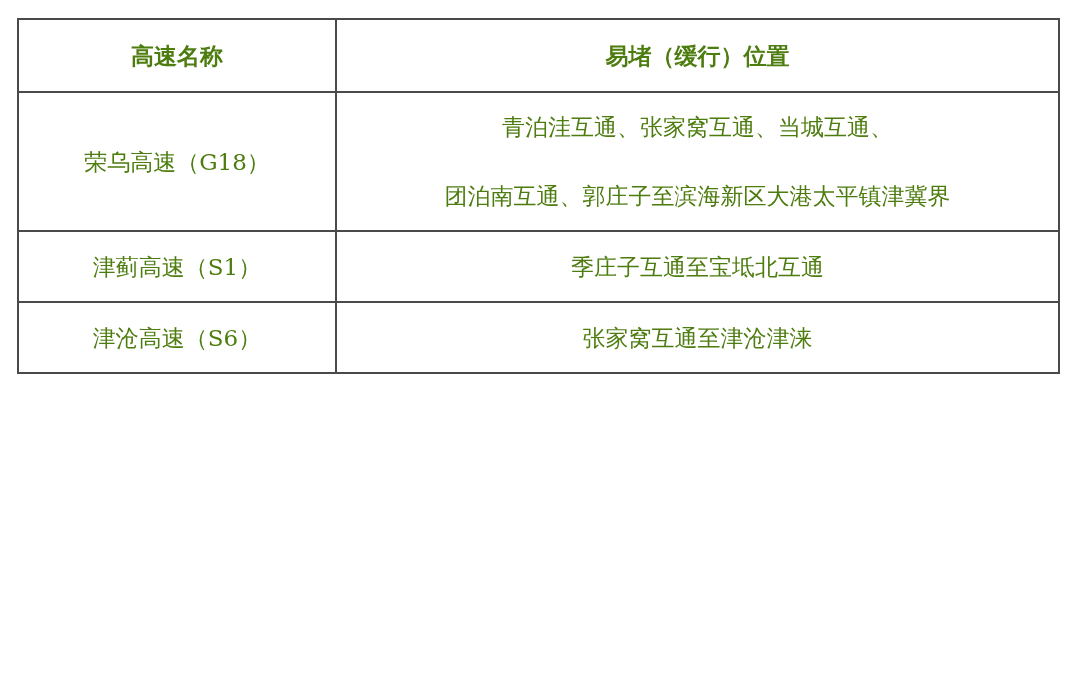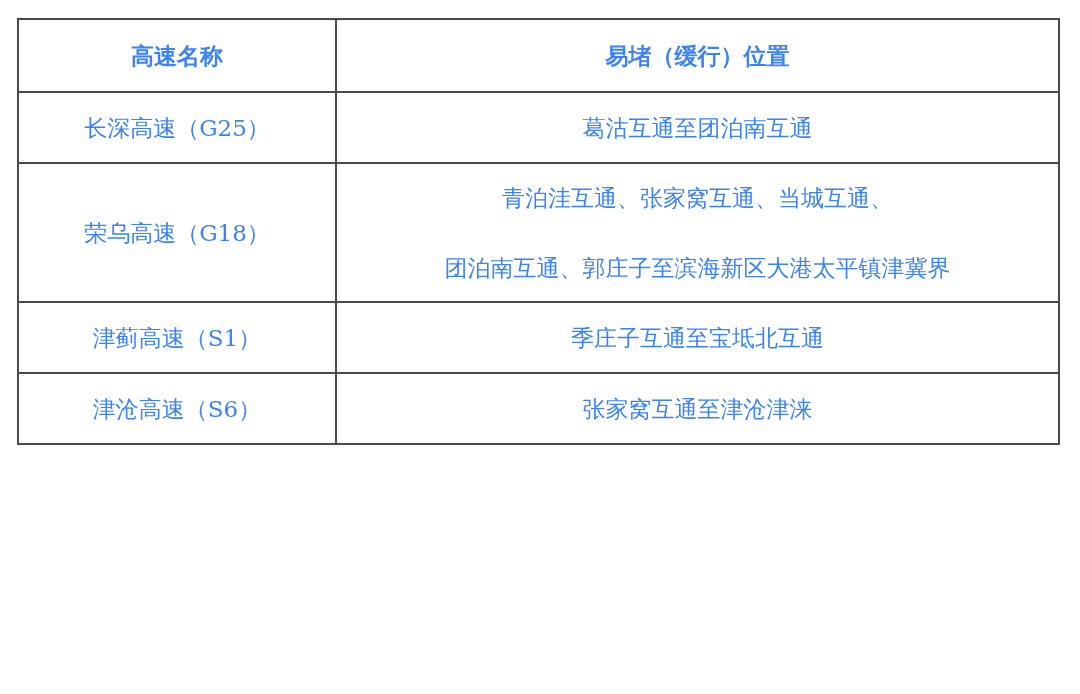--- a/index.html
+++ b/index.html
@@ -27,61 +27,56 @@
   }
   table.congestion-table th,
   table.congestion-table td {
     border: 2px solid #4a4a4a;
     text-align: center;
     vertical-align: middle;
     font-size: 23px;
     line-height: 30px;
     padding: 0 8px;
     background: #ffffff;
-    color: #3b82f6;
+    color: #4d7c0f;
   }
   table.congestion-table th {
     font-weight: bold;
     height: 71px;
   }
   table.congestion-table td {
     font-weight: normal;
     height: 69px;
   }
   table.congestion-table tr.tall td {
     height: 137px;
   }
   .col-name  { width: 318px; }
   .col-loc   { width: auto; }
   .loc-line + .loc-line {
     margin-top: 40px;
+    font-family: Liberation Serif, serif;
   }
 </style>
 </head>
 <body>
 
 <div class="table-wrap">
   <table class="congestion-table">
     <colgroup>
       <col class="col-name">
       <col class="col-loc">
     </colgroup>
     <thead>
       <tr>
         <th>高速名称</th>
         <th>易堵（缓行）位置</th>
       </tr>
     </thead>
     <tbody>
-        <tr>
-          <td>长深高速（G25）</td>
-          <td>
-            <div class="loc-line">葛沽互通至团泊南互通</div>
-          </td>
-        </tr>
         <tr class="tall">
           <td>荣乌高速（G18）</td>
           <td>
             <div class="loc-line">青泊洼互通、张家窝互通、当城互通、</div>
             <div class="loc-line">团泊南互通、郭庄子至滨海新区大港太平镇津冀界</div>
           </td>
         </tr>
         <tr>
           <td>津蓟高速（S1）</td>
           <td>

